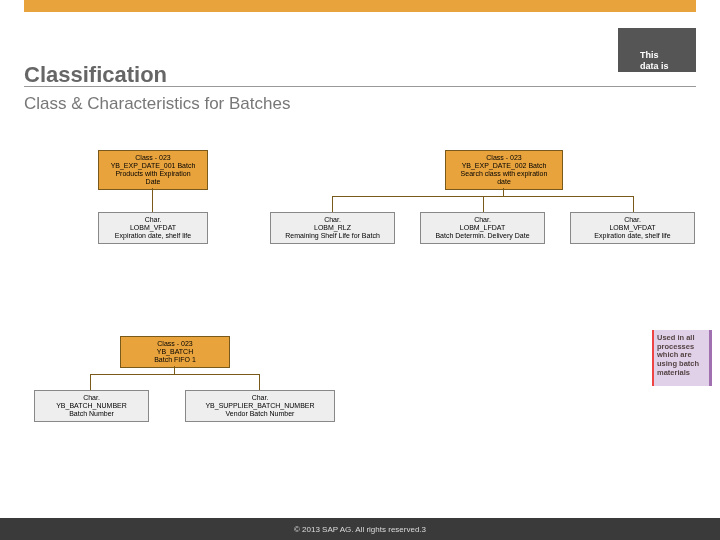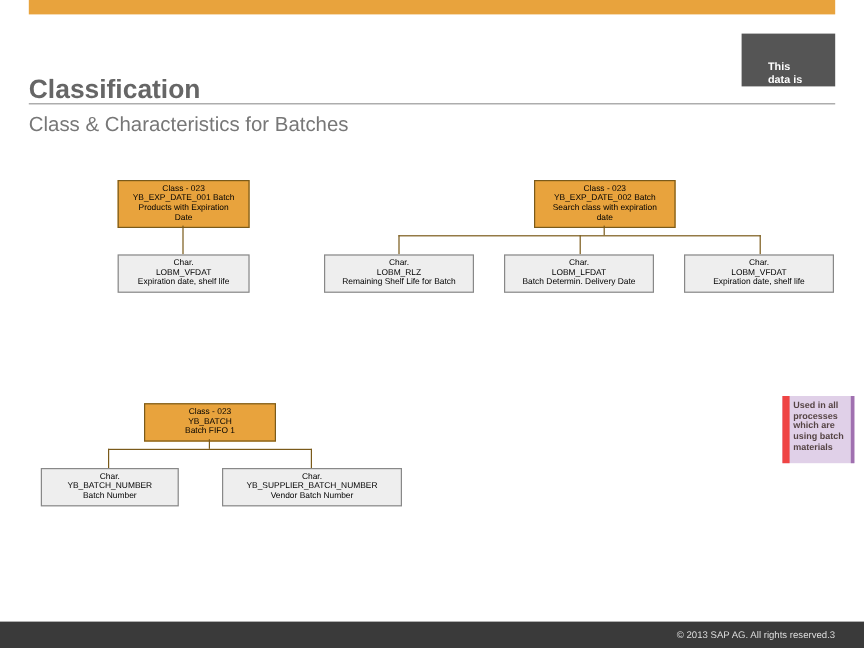--- a/index.html
+++ b/index.html
@@ -6,22 +6,22 @@
   html, body { width: 720px; height: 540px; font-family: Arial, sans-serif; background: #fff; overflow: hidden; }
   .top-band { position: absolute; left: 24px; top: 0; width: 672px; height: 12px; background: #e8a33d; }
   .title-area { position: absolute; left: 24px; top: 27px; margin-top: 35px; }
   .title { font-size: 22px; color: #666; font-weight: bold; }
   .subtitle { font-size: 17px; color: #777; margin-top: 6px; }
   .badge-right { position: absolute; right: 24px; top: 28px; width: 78px; height: 44px; background: #555; color: #fff; font-size: 9px; font-weight: bold; padding: 22px; line-height: 1.2; }
   .divider { position: absolute; left: 24px; top: 86px; width: 672px; height: 1px; background: #999; }
   .class-box { position: absolute; background: #e8a33d; border: 1px solid #7a5a1a; text-align: center; font-size: 7px; line-height: 1.15; padding: 3px 2px; }
   .char-box { position: absolute; background: #eee; border: 1px solid #888; text-align: center; font-size: 7px; line-height: 1.15; padding: 3px 2px; }
   .conn { position: absolute; background: #7a5a1a; }
-  .side-note { position: absolute; right: 8px; top: 330px; width: 60px; height: 56px; background: #e0d0e8; border-left: 6px solid #ef4444; border-right: 3px solid #a070b0; font-size: 7.5px; color: #544; padding: 4px 3px; line-height: 1.15; font-weight: bold; }
-  .footer { position: absolute; left: 0; bottom: 0; width: 720px; height: 22px; background: #3a3a3a; color: #ddd; font-size: 8px; display: flex; align-items: center; justify-content: flex-end; padding: 0 24px; }
+  .side-note { position: absolute; right: 8px; top: 330px; width: 60px; height: 56px; background: #e0d0e8; border-left: 2px solid #ef4444; border-right: 3px solid #a070b0; font-size: 7.5px; color: #544; padding: 4px 3px; line-height: 1.15; font-weight: bold; }
+  .footer { position: absolute; left: 0; bottom: 0; width: 720px; height: 22px; background: #3a3a3a; color: #ddd; font-size: 8px; display: flex; align-items: center; justify-content: center; padding: 0 24px; }
 </style>
 </head>
 <body>
 
 <div class="top-band"></div>
 
 <div class="title-area">
   <div class="title">Classification</div>
   <div class="subtitle">Class &amp; Characteristics for Batches</div>
 </div>

